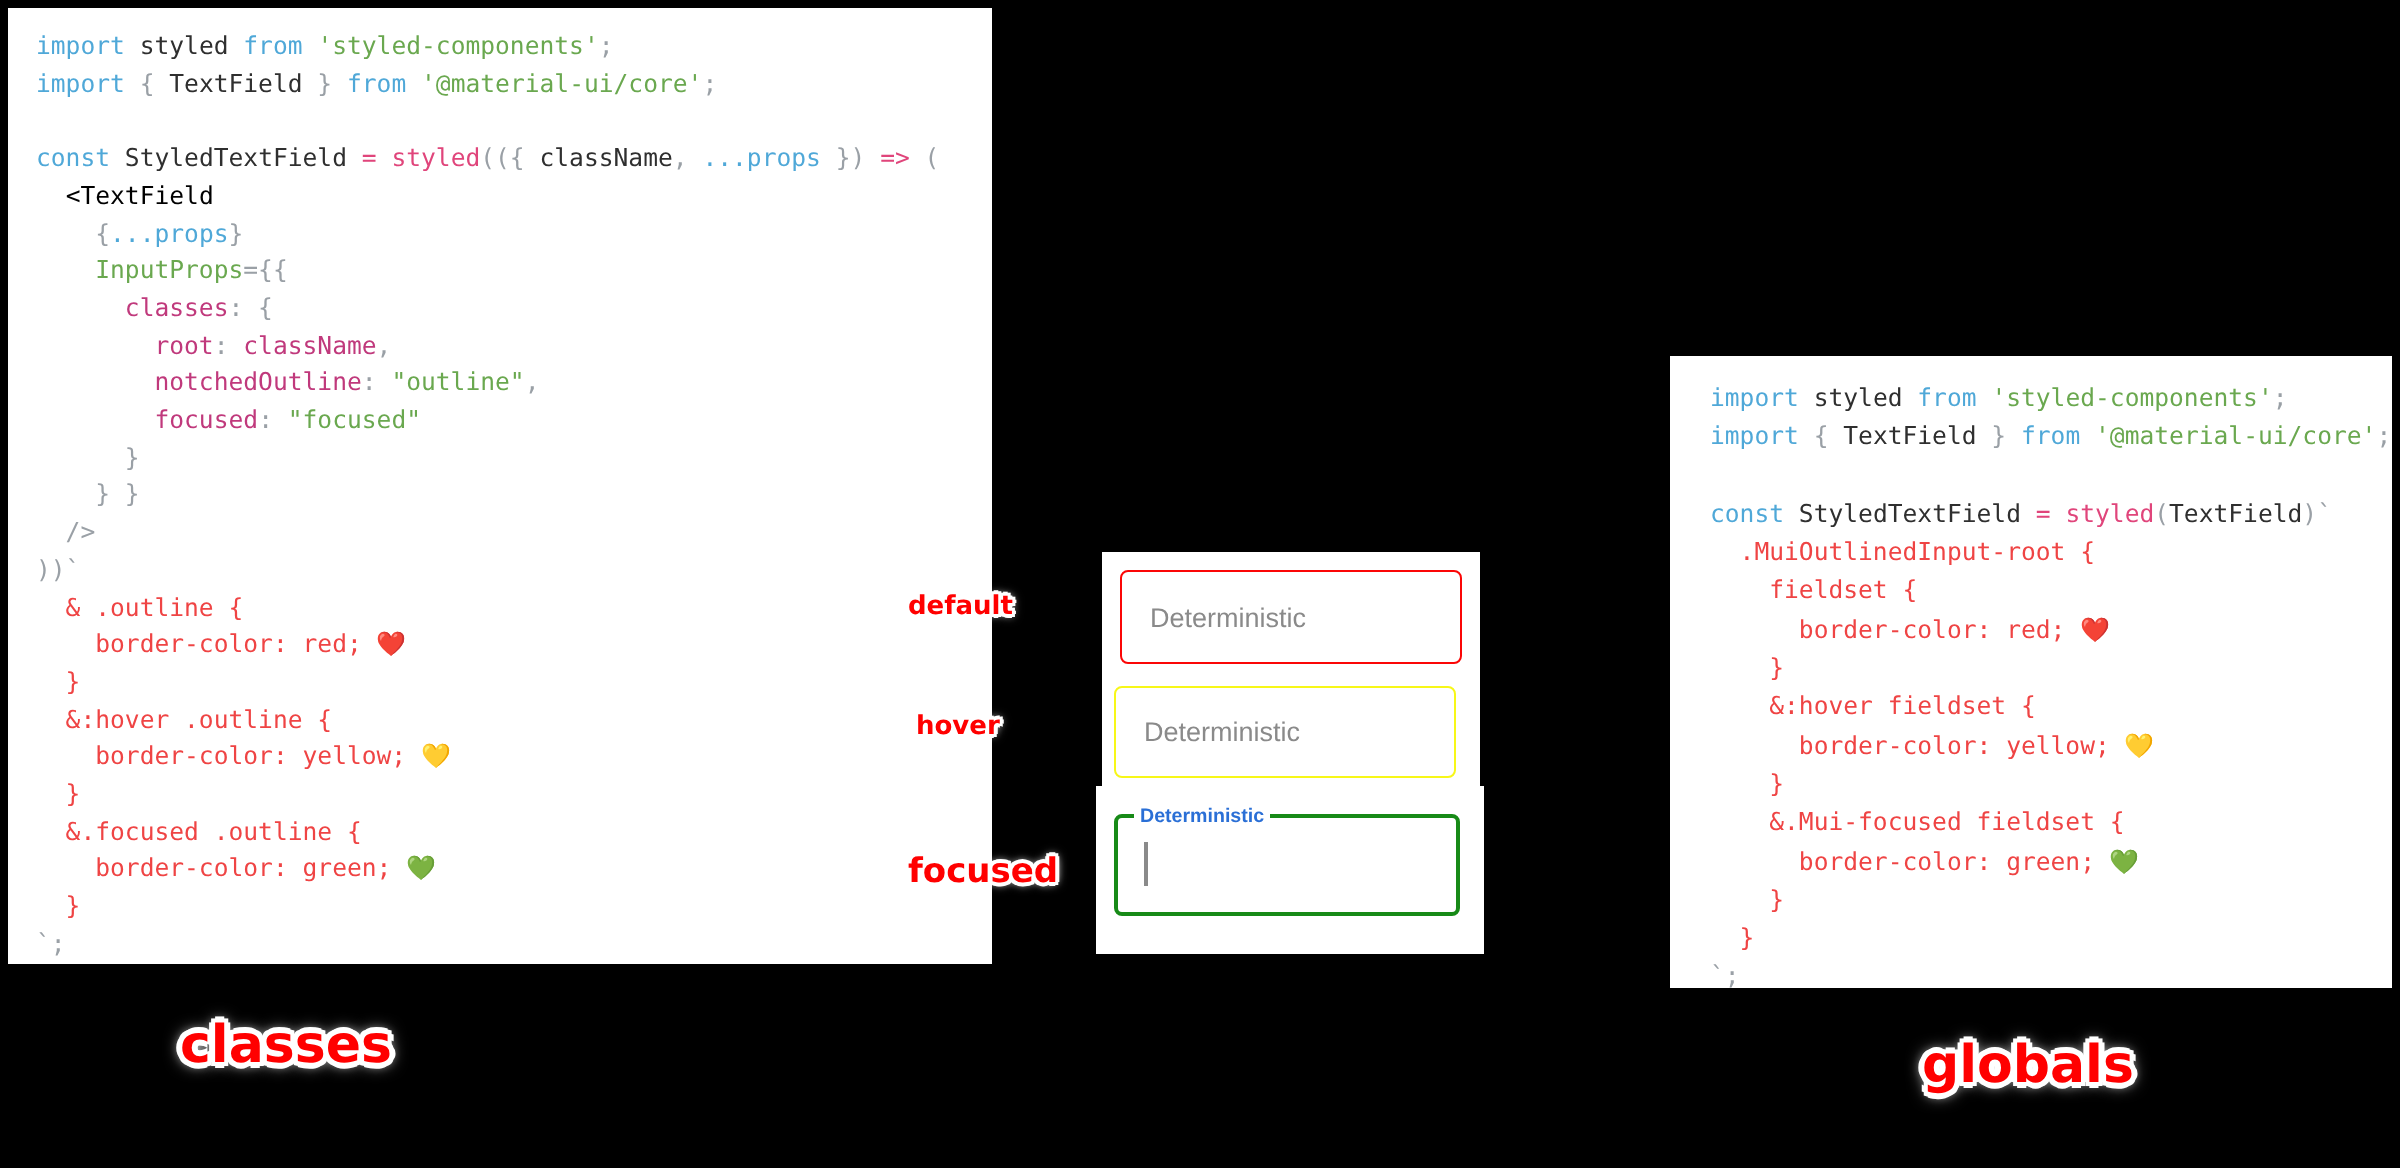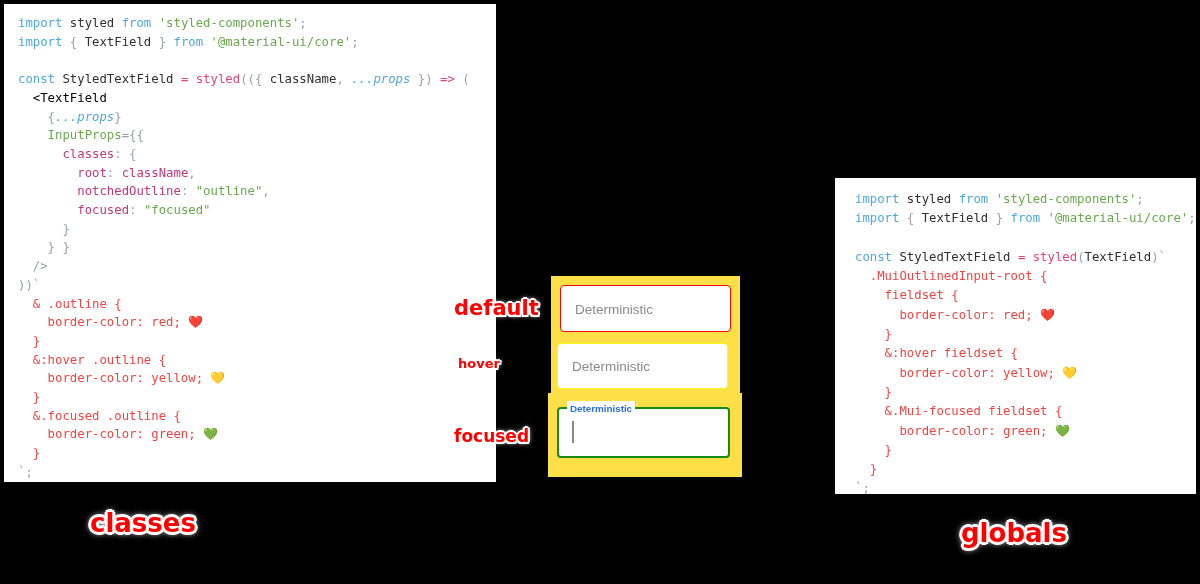--- a/index.html
+++ b/index.html
@@ -51,31 +51,31 @@
   }
 
   
   .t-kw      { color: #4fa8d8; }   
   .t-plain   { color: #2f2f2f; }   
   .t-str     { color: #6aa84f; }   
   .t-punct   { color: #9aa0a6; }   
   .t-op      { color: #e0457b; }   
   .t-fn      { color: #e0457b; }   
   .t-jsx     { color: #000000; }   
-  .t-prop    { color: #4fa8d8; font-style: italic; }   
+  .t-prop    { color: #4fa8d8; }   
   .t-attr    { color: #6aa84f; }   
   .t-key     { color: #c0397c; }   
   .t-val     { color: #c0397c; }   
   .t-css     { color: #ef4444; }   
   .emoji     { font-family: "DejaVu Sans", sans-serif; font-size: 12px; }
 
   
   .demo-panel {
     position: absolute;
-    background: #fde047;
+    background: #ffffff;
     box-sizing: border-box;
   }
   #demo-panel-top {
     left: 551px;
     top: 276px;
     width: 189px;
     height: 117px;
   }
   #demo-panel-bottom {
     left: 548px;
@@ -150,21 +150,21 @@
     font-family: "DejaVu Sans", sans-serif;
     font-weight: bold;
     color: #ff0000;
     white-space: nowrap;
     text-shadow:
       -1.5px -1.5px 0 #fff,  1.5px -1.5px 0 #fff,
       -1.5px  1.5px 0 #fff,  1.5px  1.5px 0 #fff,
       -2px 0 0 #fff, 2px 0 0 #fff, 0 -2px 0 #fff, 0 2px 0 #fff,
        0 0 4px #fff, 0 0 6px #fff;
   }
-  #anno-default { left: 454px; top: 296px; font-size: 21px; }
+  #anno-default { left: 454px; top: 296px; font-size: 13px; }
   #anno-hover   { left: 458px; top: 356px; font-size: 13px; }
   #anno-focused { left: 454px; top: 426px; font-size: 17px; }
 
   .caption {
     position: absolute;
     font-family: "DejaVu Sans", sans-serif;
     font-weight: bold;
     font-size: 26px;
     color: #ff0000;
     white-space: nowrap;

